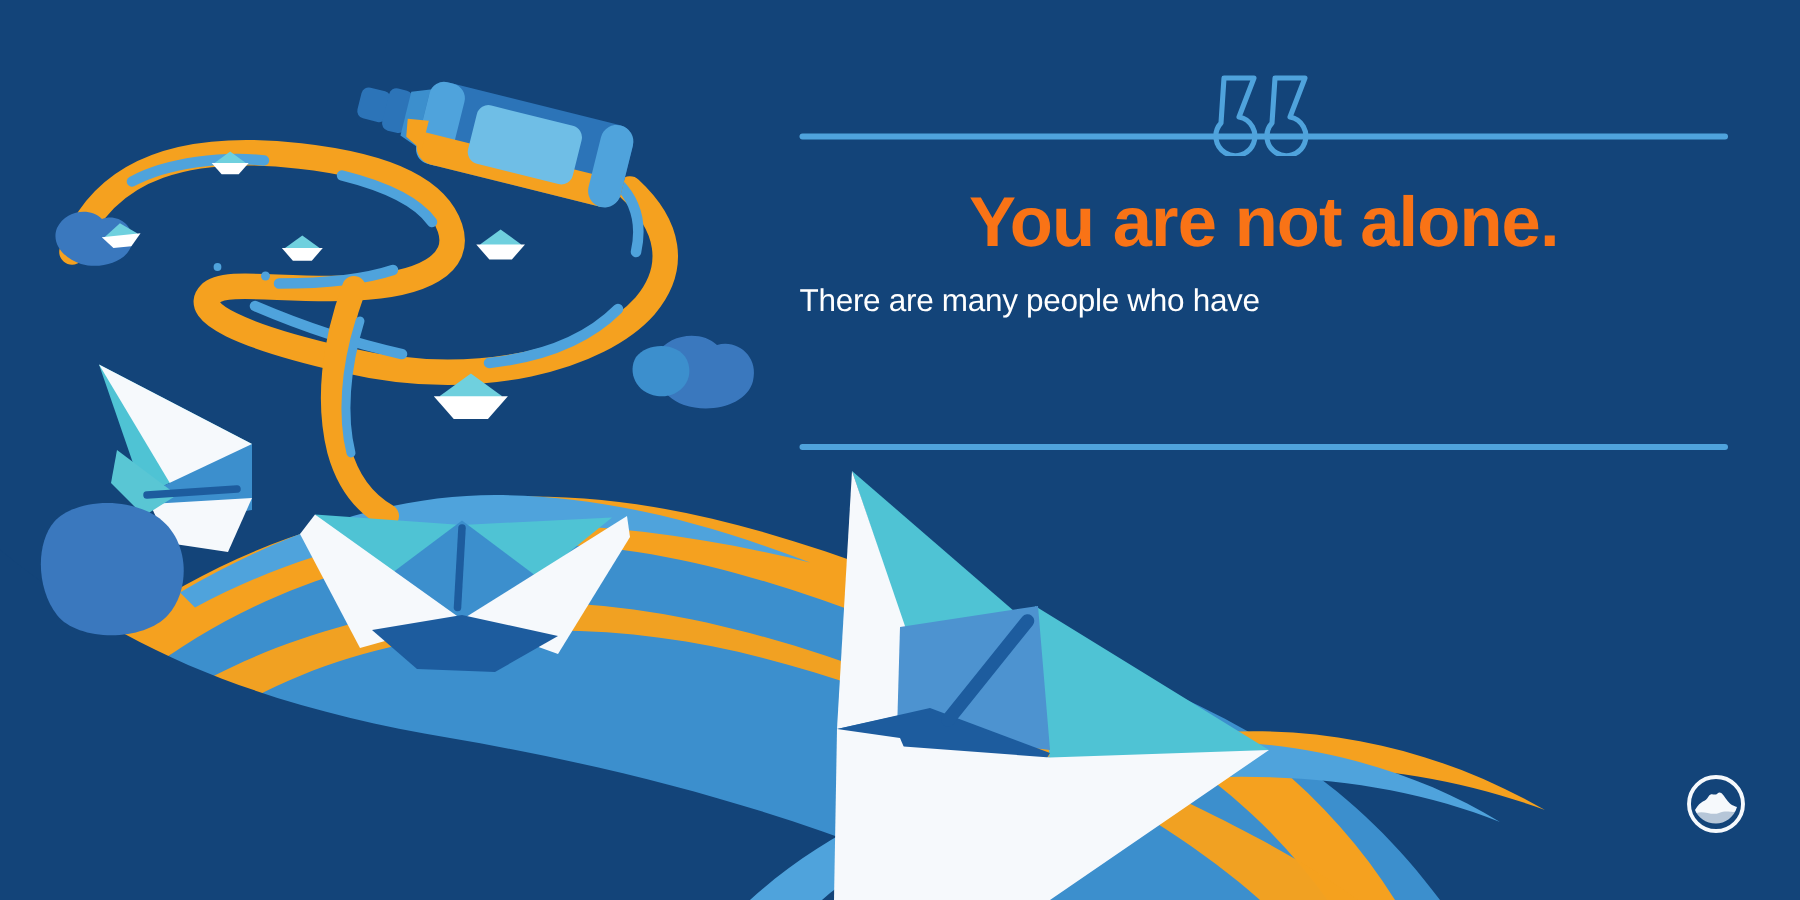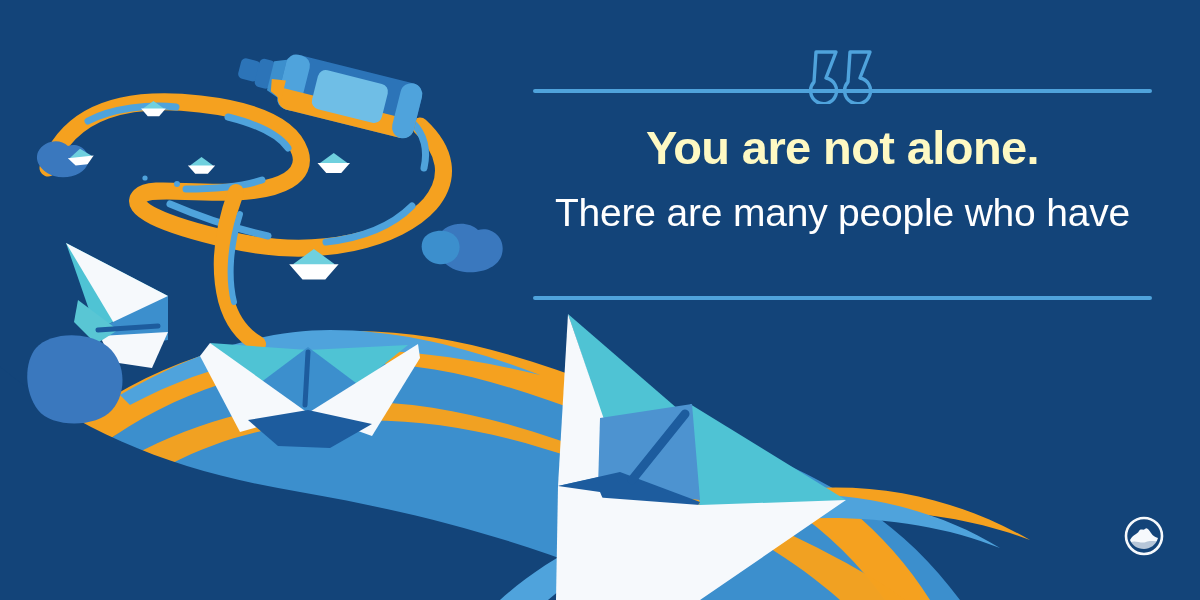--- a/index.html
+++ b/index.html
@@ -45,34 +45,34 @@
     transform:translateX(-50%);
     width:90px; height:56px;
     z-index:6;
   }
 
   #headline {
     position:absolute;
     left:0; top:123px;
     width:619px;
     text-align:center;
-    color:#fef9c3;
+    color:#f97316;
     font-size:47px;
     font-weight:bold;
     letter-spacing:-0.6px;
     line-height:1.05;
     white-space:nowrap;
   }
   #subhead {
     position:absolute;
     left:0; top:188px;
     width:619px;
-    text-align:center;
+    text-align:left;
     color:#FFFFFF;
-    font-size:39px;
+    font-size:21px;
     font-weight:400;
     line-height:1.26;
     letter-spacing:-0.2px;
   }
   #subhead .ln { display:block; white-space:nowrap; }
 
   
   #logo {
     position:absolute;
     left:1123px; top:515px;

